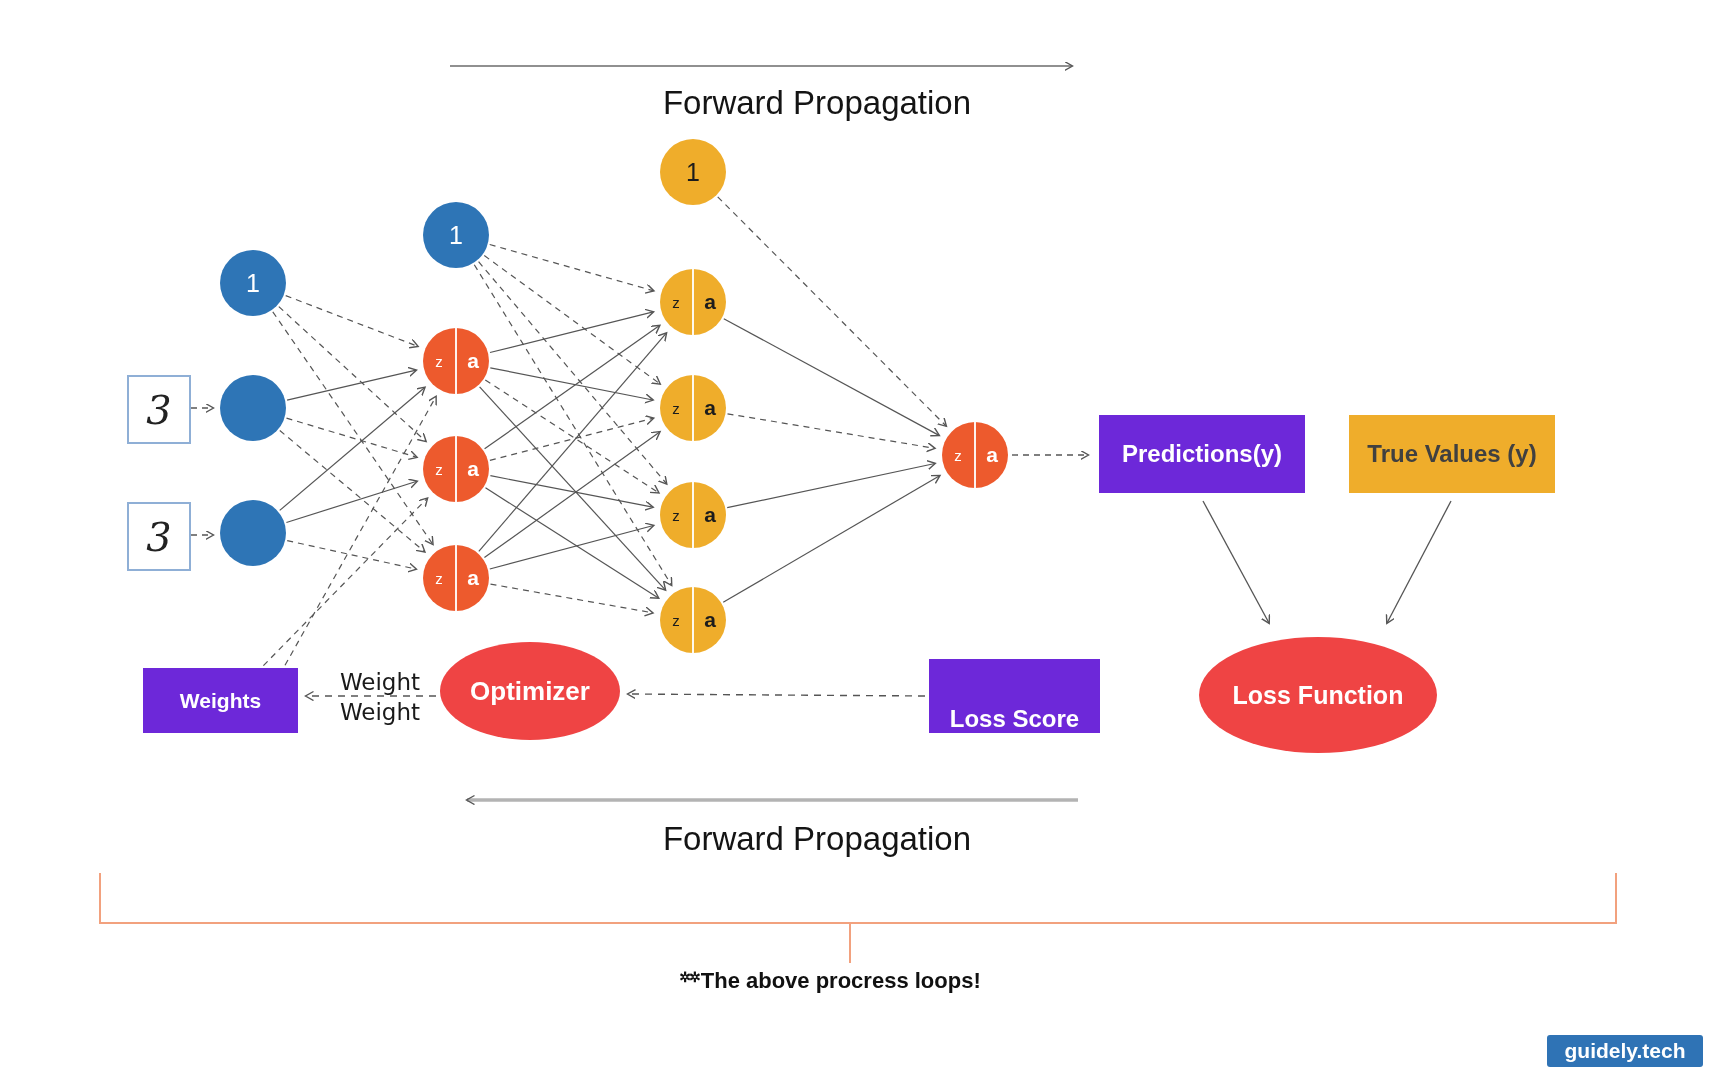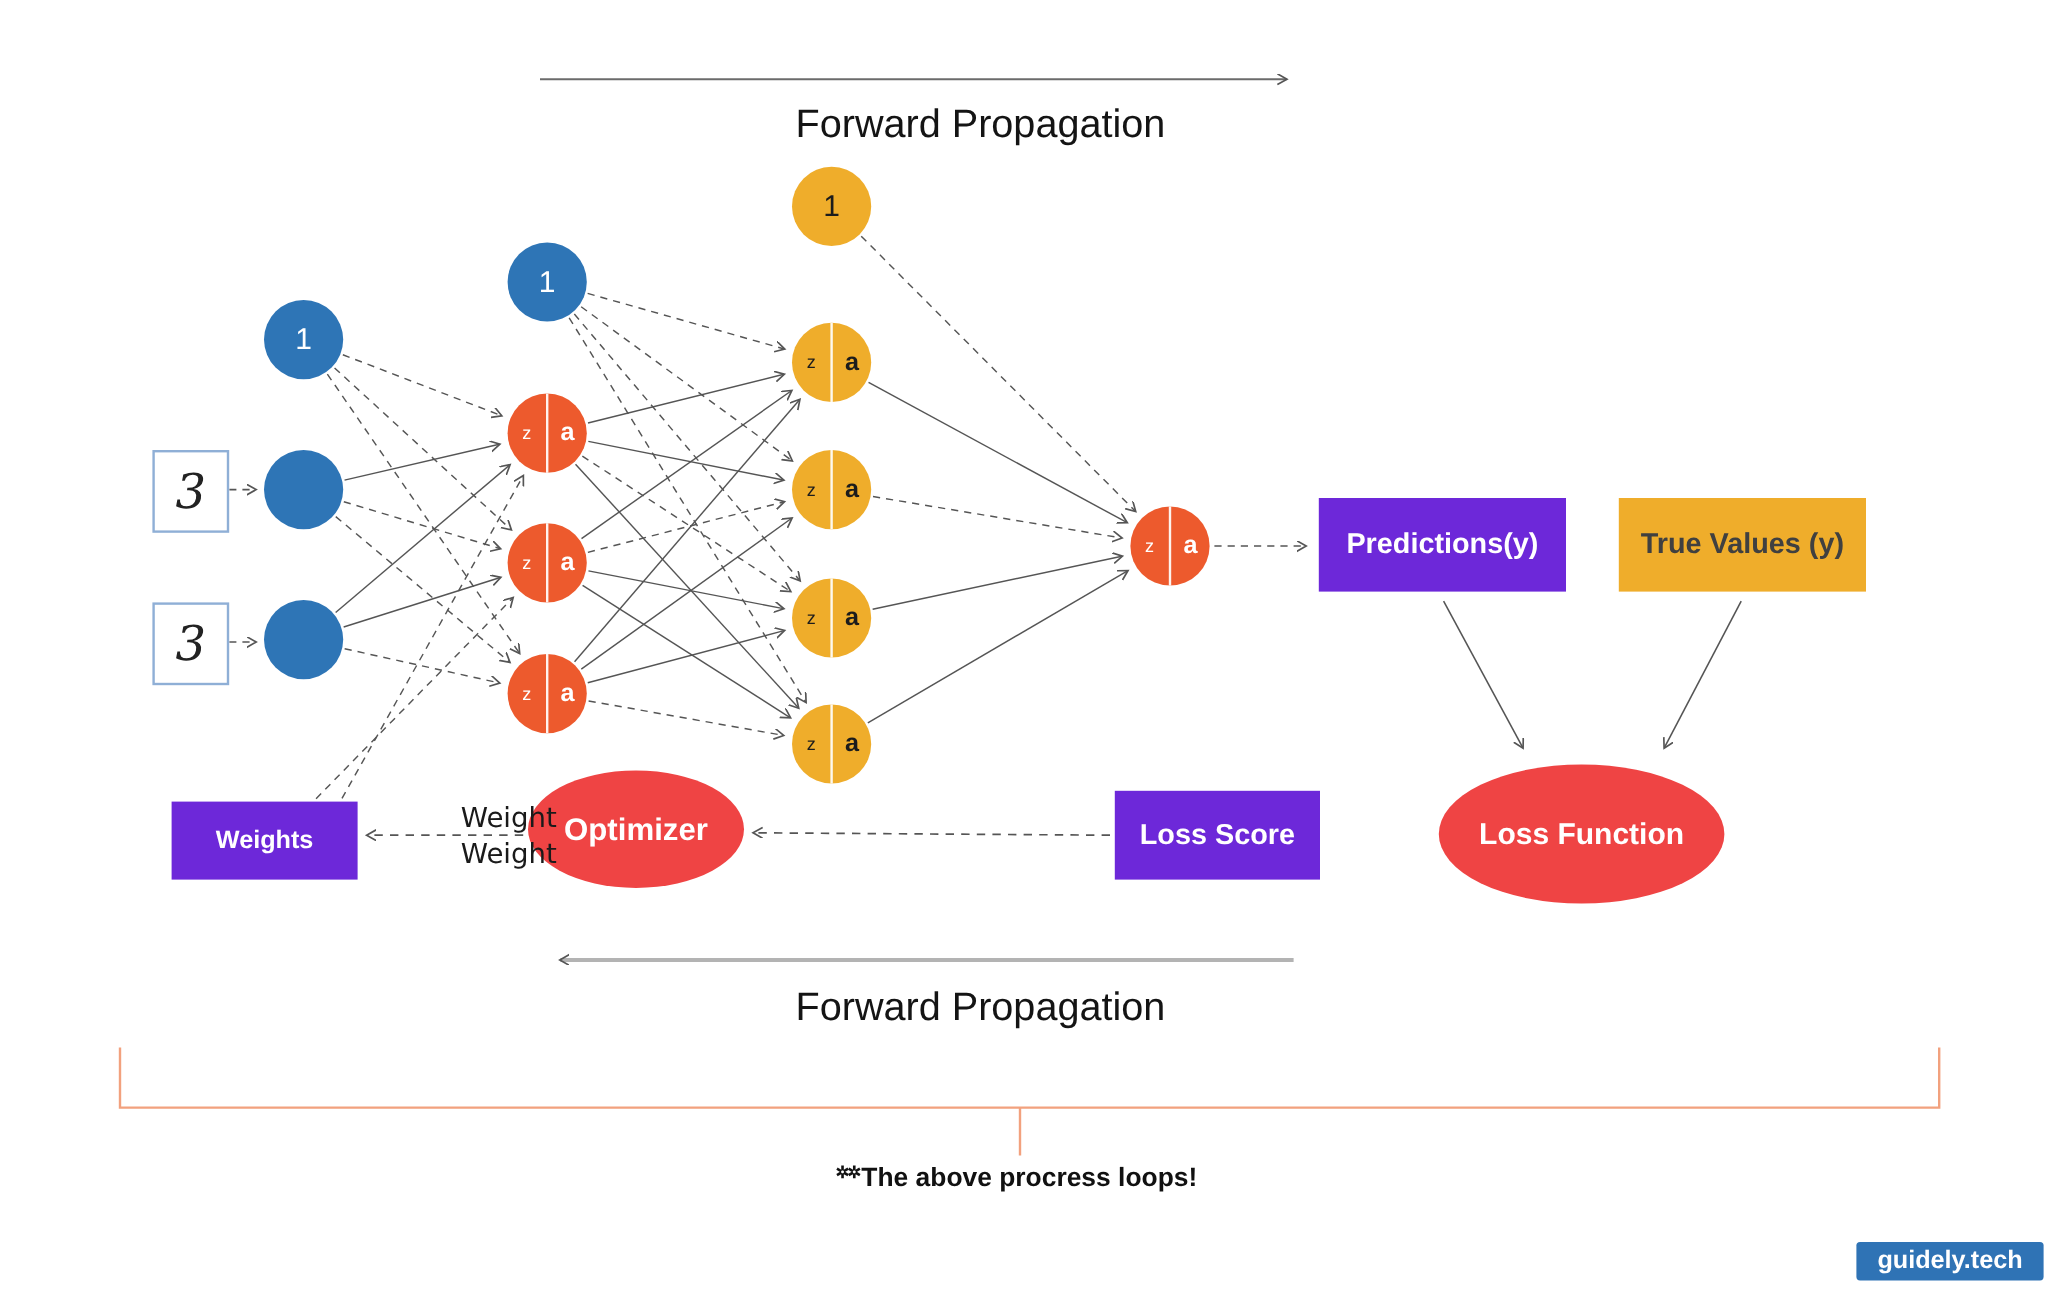--- a/index.html
+++ b/index.html
@@ -21,21 +21,21 @@
          font-style:italic;font-size:40px;color:#222;}
   .rbox{position:absolute;z-index:3;display:flex;align-items:center;justify-content:center;
         font-weight:bold;font-size:24px;}
   .bluebox{background:#6d28d9;color:#fff;}
   .yellowbox{background:#EFAD2B;color:#404040;}
   .ellipse{position:absolute;z-index:3;border-radius:50%;background:#ef4444;color:#fff;
            display:flex;align-items:center;justify-content:center;font-weight:bold;font-size:25px;}
   .title{position:absolute;z-index:3;font-size:33px;color:#141414;white-space:nowrap;
          transform:translateX(-50%);}
   .hand{position:absolute;z-index:3;font-family:"DejaVu Sans",sans-serif;font-size:23px;line-height:30px;
-        color:#1a1a1a;text-align:center;transform:translate(-50%,-50%);margin-left:44px;}
+        color:#1a1a1a;text-align:center;transform:translate(-50%,-50%);}
   .hand span{display:block;}
   .footnote{position:absolute;z-index:3;font-weight:bold;font-size:22px;color:#111;
             transform:translateX(-50%);white-space:nowrap;}
   .footnote .pre{font-size:14px;vertical-align:6px;letter-spacing:-2px;margin-right:2px;}
   .logo{position:absolute;z-index:3;background:#2F73B5;color:#fff;border-radius:3px;
         font-weight:bold;font-size:21px;display:flex;align-items:center;justify-content:center;}
 </style>
 </head>
 <body>
 
@@ -168,35 +168,35 @@
 
   <div class="rbox bluebox" style="left:1099px;top:415px;width:206px;height:78px;">
     <span>Predictions(y)</span>
   </div>
   <div class="rbox yellowbox" style="left:1349px;top:415px;width:206px;height:78px;">
     <span>True Values (y)</span>
   </div>
   <div class="ellipse" style="left:1199px;top:637px;width:238px;height:116px;">
     <span>Loss Function</span>
   </div>
-  <div class="rbox bluebox" style="left:929px;top:659px;width:171px;height:74px;">
+  <div class="rbox bluebox" style="left:929px;top:659px;width:171px;height:74px;align-items:flex-end;">
     <span>Loss Score</span>
   </div>
   <div class="ellipse" style="left:440px;top:642px;width:180px;height:98px;font-size:26px;">
     <span>Optimizer</span>
   </div>
   <div class="rbox bluebox" style="left:143px;top:668px;width:155px;height:65px;font-size:21px;">
     <span>Weights</span>
   </div>
 
   <div class="hand" style="left:380px;top:697px;">
     <span>Weight</span>
     <span>Weight</span>
   </div>
 
-  <div class="footnote" style="left:847px;top:968px;">
+  <div class="footnote" style="left:830px;top:968px;">
     <span class="pre">✲✲</span><span>The above procress loops!</span>
   </div>
 
   <div class="logo" style="left:1547px;top:1035px;width:156px;height:32px;">
     <span>guidely.tech</span>
   </div>
 </div>
 
 </body></html>

